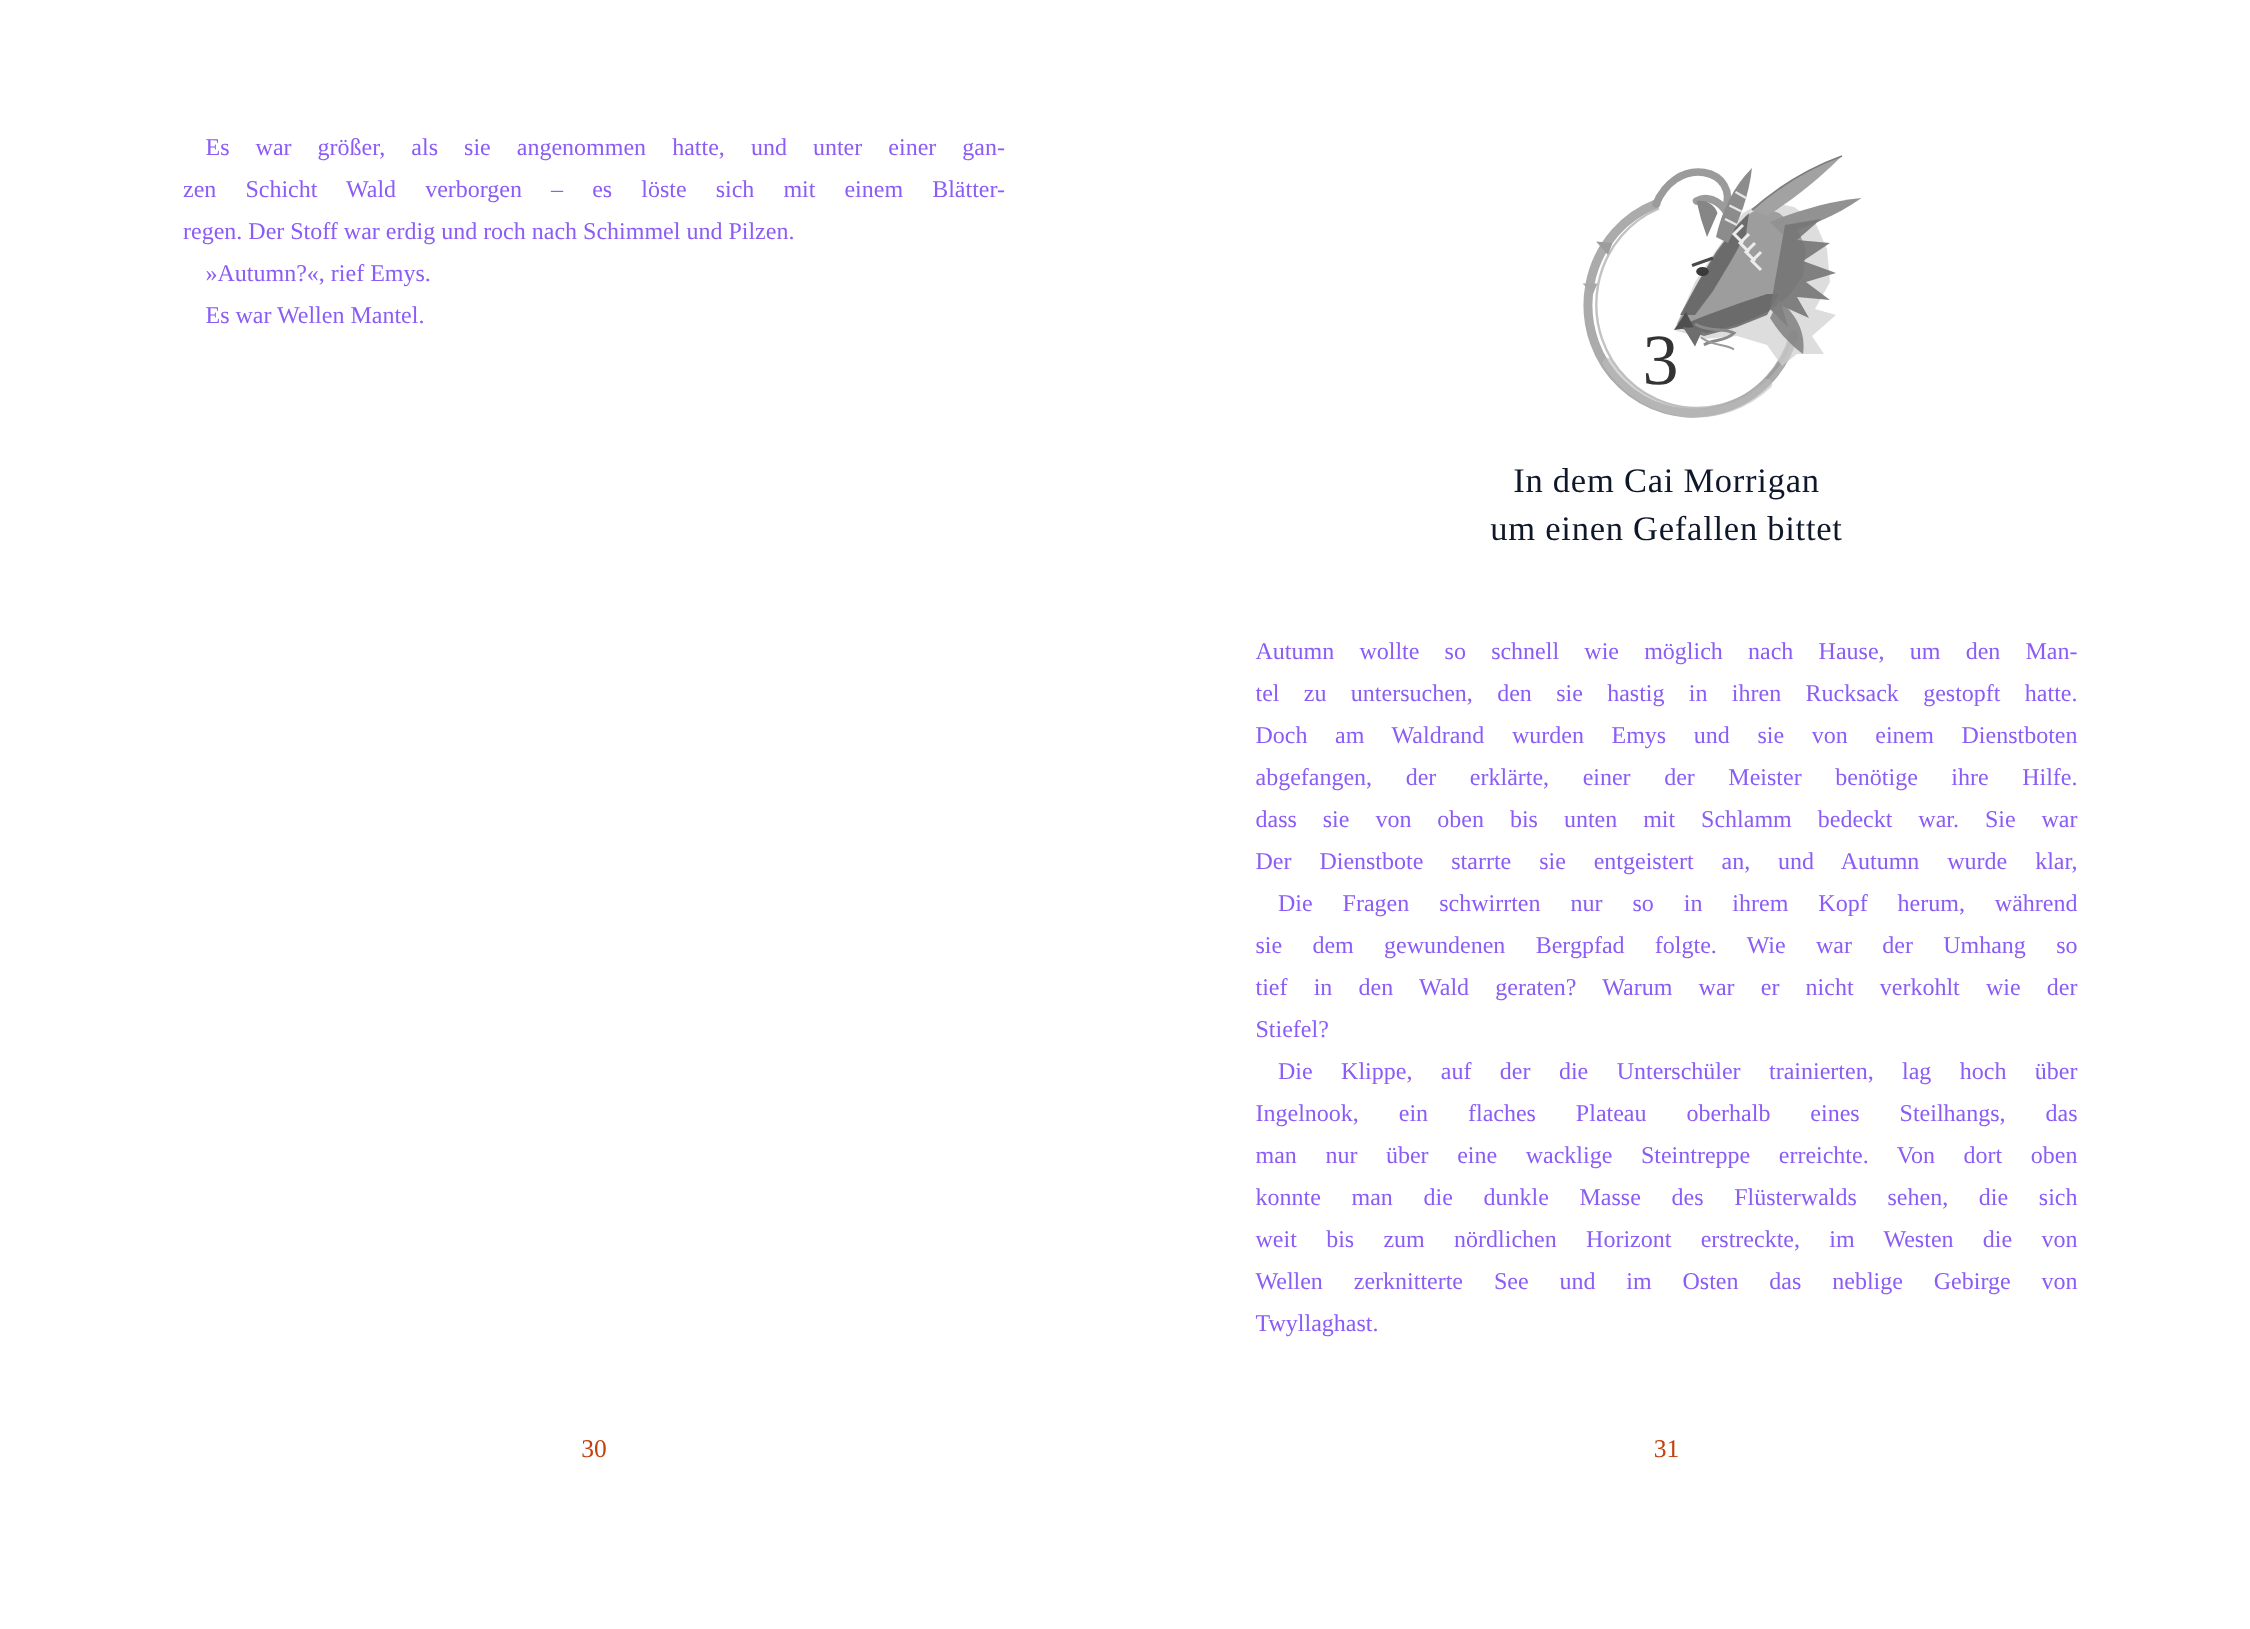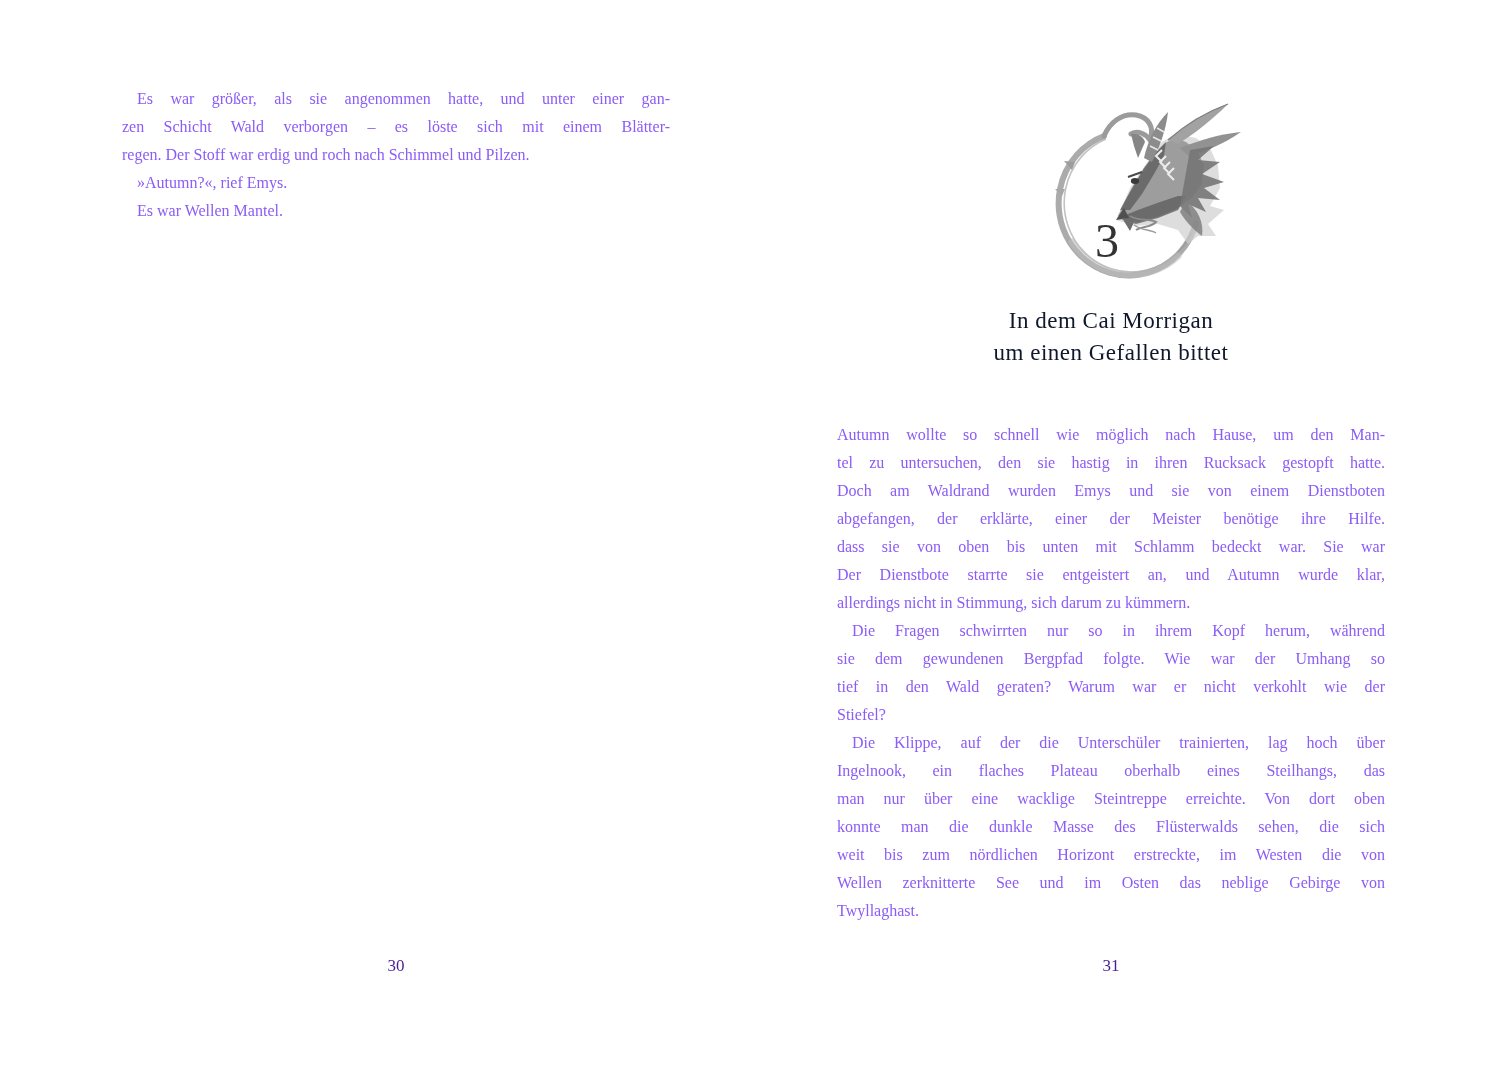--- a/index.html
+++ b/index.html
@@ -34,21 +34,21 @@
   .line.last { text-align-last: left; }
   .line.indent { text-indent: 15px; }
   .line em { font-style: italic; }
   .page-number {
     position: absolute;
     top: 956px;
     width: 548px;
     text-align: center;
     font-size: 17px;
     line-height: 20px;
-    color: #4c1d95;
+    color: #c2410c;
   }
   .page-number-left  { left: 122px; }
   .page-number-right { left: 837px; }
   .chapter-illustration {
     position: absolute;
     left: 1038px;
     top: 84px;
     width: 212px;
     height: 215px;
   }
@@ -151,21 +151,20 @@
     </div>
 
     <div class="text-block text-block-right">
         <div class="para">
           <div class="line">Autumn wollte so schnell wie möglich nach Hause, um den Man-</div>
           <div class="line">tel zu untersuchen, den sie hastig in ihren Rucksack gestopft hatte.</div>
           <div class="line">Doch am Waldrand wurden Emys und sie von einem Dienstboten</div>
           <div class="line">abgefangen, der erklärte, einer der Meister benötige ihre Hilfe.</div>
           <div class="line">dass sie von oben bis unten mit Schlamm bedeckt war. Sie war</div>
           <div class="line">Der Dienstbote starrte sie entgeistert an, und Autumn wurde klar,</div>
-          <div class="line last">allerdings nicht in Stimmung, sich darum zu kümmern.</div>
         </div>
         <div class="para">
           <div class="line indent">Die Fragen schwirrten nur so in ihrem Kopf herum, während</div>
           <div class="line">sie dem gewundenen Bergpfad folgte. Wie war der Umhang so</div>
           <div class="line">tief in den Wald geraten? Warum war er nicht verkohlt wie der</div>
           <div class="line last">Stiefel?</div>
         </div>
         <div class="para">
           <div class="line indent">Die Klippe, auf der die Unterschüler trainierten, lag hoch über</div>
           <div class="line">Ingelnook, ein flaches Plateau oberhalb eines Steilhangs, das</div>

